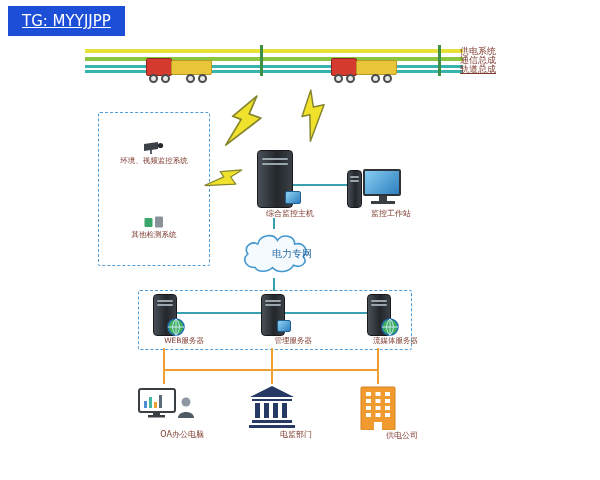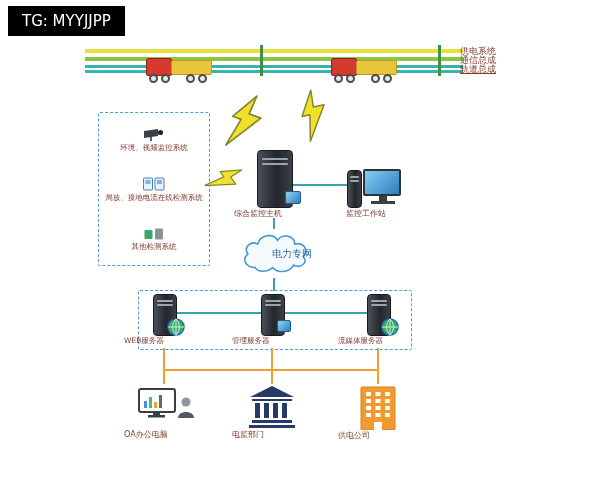--- a/index.html
+++ b/index.html
@@ -1,28 +1,28 @@
 <!DOCTYPE html>
 <html><head>
 <meta charset="utf-8">
 <style>
   html,body{margin:0;padding:0;background:#fff;}
   .stage{position:relative;width:600px;height:480px;background:#ffffff;overflow:hidden;
          font-family:"DejaVu Sans","Liberation Sans",sans-serif;}
   .abs{position:absolute;}
-  .wm{position:absolute;background:#000000;color:#fff;font-size:15px;white-space:nowrap;}
+  .wm{position:absolute;background:#1d4ed8;color:#fff;font-size:15px;white-space:nowrap;text-decoration:underline;}
   .wm-tl{left:8px;top:6px;padding:6px 14px;}
   .wm-br{left:377px;top:444px;width:223px;height:29px;line-height:29px;text-align:center;}
   .busline{position:absolute;left:85px;width:378px;}
   .bus-power{top:49px;height:4px;background:#e7e13c;}
   .bus-comm{top:57px;height:4px;background:#8cc63e;}
   .bus-rail1{top:65px;height:3px;background:#39b3ae;}
   .bus-rail2{top:70px;height:3px;background:#39b3ae;}
   .pole{position:absolute;top:45px;width:3px;height:31px;background:#3f8f46;}
-  .lbl{position:absolute;color:#7d3a2d;font-size:8px;line-height:1.25;text-align:left;}
+  .lbl{position:absolute;color:#7d3a2d;font-size:8px;line-height:1.25;text-align:right;}
   .buslbl{position:absolute;left:460px;width:70px;color:#7d3a2d;font-size:9px;text-align:left;}
   .train{position:absolute;width:66px;height:28px;z-index:3;}
   .cab{position:absolute;left:0;top:0;width:24px;height:16px;background:#d63a2e;border:1px solid #8a241c;border-radius:2px;}
   .car{position:absolute;left:25px;top:2px;width:39px;height:13px;background:#e9c53a;border:1px solid #b89a22;border-radius:2px;}
   .chassis{position:absolute;left:0;top:15px;width:64px;height:2px;background:#555;}
   .wheel{position:absolute;top:16px;width:9px;height:9px;border-radius:50%;border:2px solid #4c4c4c;background:#e8e8e8;box-sizing:border-box;}
   .bolt{position:absolute;z-index:4;}
   .bolt path{fill:#efe12c;stroke:#85852f;stroke-width:1.5;stroke-linejoin:round;}
   .panel{position:absolute;border:1.5px dashed #4f9bd8;border-radius:2px;background:transparent;}
   .sub-panel{left:98px;top:112px;width:112px;height:154px;display:flex;flex-direction:column;justify-content:space-around;align-items:center;padding:2px 2px;box-sizing:border-box;}
@@ -89,29 +89,20 @@
   <div class="panel sub-panel">
     <div class="sub-item">
       <svg width="24" height="15" viewBox="0 0 24 15">
         <path d="M2 4 L16 2 L16 9 L2 11 Z" fill="#3c4148"></path>
           <circle cx="18.5" cy="5.5" r="2.6" fill="#23272b"></circle>
           <rect x="8" y="10" width="2" height="4" fill="#5a6066"></rect>
       </svg>
       <div class="txt">环境、视频监控系统</div>
     </div>
     <div class="sub-item">
-      <svg width="24" height="16" viewBox="0 0 24 16">
-        <rect x="1.5" y="2" width="9" height="12" rx="1" fill="#e8f1fa" stroke="#4a7fb5"></rect>
-          <rect x="3.5" y="4" width="5" height="4" fill="#7fb3e0"></rect>
-        <rect x="13" y="2" width="9" height="12" rx="1" fill="#e8f1fa" stroke="#4a7fb5"></rect>
-          <rect x="15" y="4" width="5" height="4" fill="#7fb3e0"></rect>
-      </svg>
-      <div class="txt">局放、接地电流在线检测系统</div>
-    </div>
-    <div class="sub-item">
       <svg width="24" height="15" viewBox="0 0 24 15">
         <rect x="2.5" y="4" width="8" height="9" rx="1" fill="#3aa66a"></rect>
           <rect x="13" y="2.5" width="8" height="11" rx="1" fill="#8a9299"></rect>
       </svg>
       <div class="txt">其他检测系统</div>
     </div>
   </div>
 
   <div class="tower" style="left:257px;top:150px;width:34px;height:56px;">
     <span class="vent" style="top:7px;"></span>
@@ -123,21 +114,21 @@
 
   <div class="linkline" style="left:291px;top:184px;width:58px;height:2px;"></div>
 
   <div class="tower" style="left:347px;top:170px;width:13px;height:36px;">
     <span class="vent" style="top:5px;left:2px;right:2px;"></span>
     <span class="vent" style="top:9px;left:2px;right:2px;"></span>
   </div>
   <div class="monitor-frame" style="left:363px;top:169px;"></div>
   <div class="stand" style="left:379px;top:196px;width:8px;height:5px;"></div>
   <div class="stand" style="left:371px;top:201px;width:24px;height:3px;"></div>
-  <div class="lbl" style="left:346px;top:209px;width:80px;">监控工作站</div>
+  <div class="lbl" style="left:331px;top:209px;width:80px;">监控工作站</div>
 
   <div class="linkline" style="left:273px;top:218px;width:2px;height:11px;"></div>
 
   <svg class="abs" style="left:238px;top:228px;z-index:2;" width="74" height="52" viewBox="0 0 120 80">
     <path d="M28 62 C12 62 6 48 16 40 C8 28 22 18 32 24 C36 8 58 6 64 18 C72 6 92 10 92 24 C106 20 116 34 106 44 C114 54 102 64 90 58 C84 70 64 72 56 62 C48 70 32 70 28 62 Z" fill="#f4fafe" stroke="#4598cf" stroke-width="2.5"></path>
   </svg>
   <div class="cloudtxt" style="left:238px;top:247px;width:74px;">电力专网</div>
 
   <div class="linkline" style="left:273px;top:278px;width:2px;height:13px;"></div>
 

